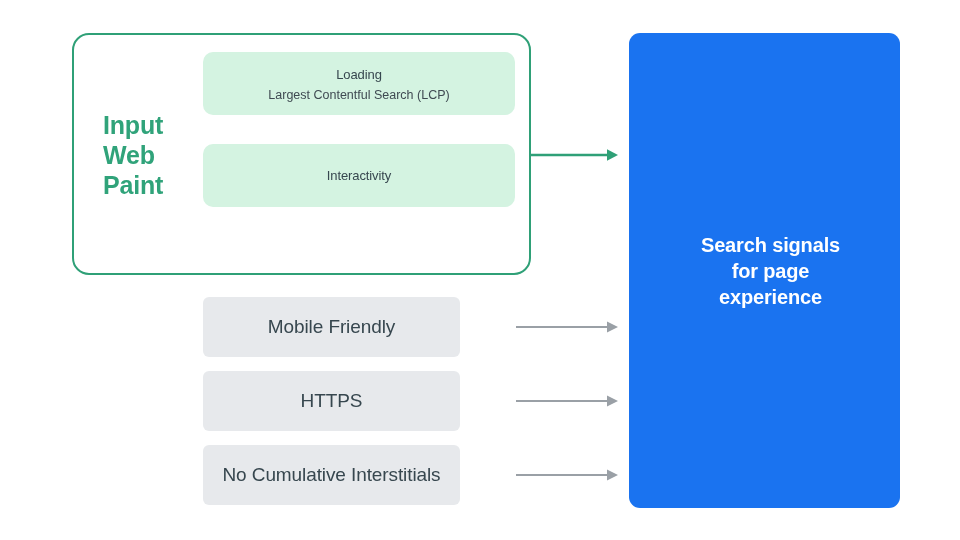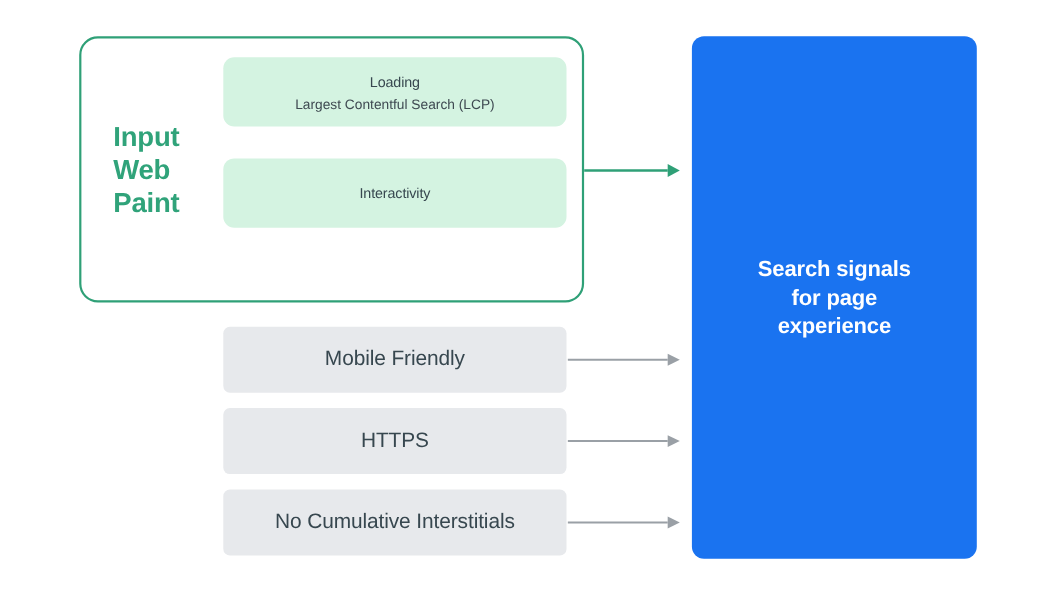--- a/index.html
+++ b/index.html
@@ -75,21 +75,21 @@
     font-weight: normal;
     color: #3f4a52;
     line-height: 17px;
     margin-top: 1px;
   }
 
   
   .signal-box {
     position: absolute;
     left: 203px;
-    width: 312px;
+    width: 257px;
     height: 60px;
     background: #e7e9ec;
     border-radius: 6px;
     display: flex;
     align-items: center;
     justify-content: center;
   }
   .signal-box.s1 { top: 297px; }
   .signal-box.s2 { top: 371px; }
   .signal-box.s3 { top: 445px; }
@@ -119,20 +119,21 @@
     left: 629px;
     top: 33px;
     width: 259px;
     height: 475px;
     background: #1a73f0;
     border-radius: 11px;
     display: flex;
     align-items: center;
     justify-content: center;
     text-align: center;
+    padding-left: 12px;
   }
   .search-box-text {
     color: #ffffff;
     font-size: 20px;
     font-weight: bold;
     line-height: 26px;
     letter-spacing: -0.15px;
     white-space: pre-line;
     padding: 0 18px;
   }

